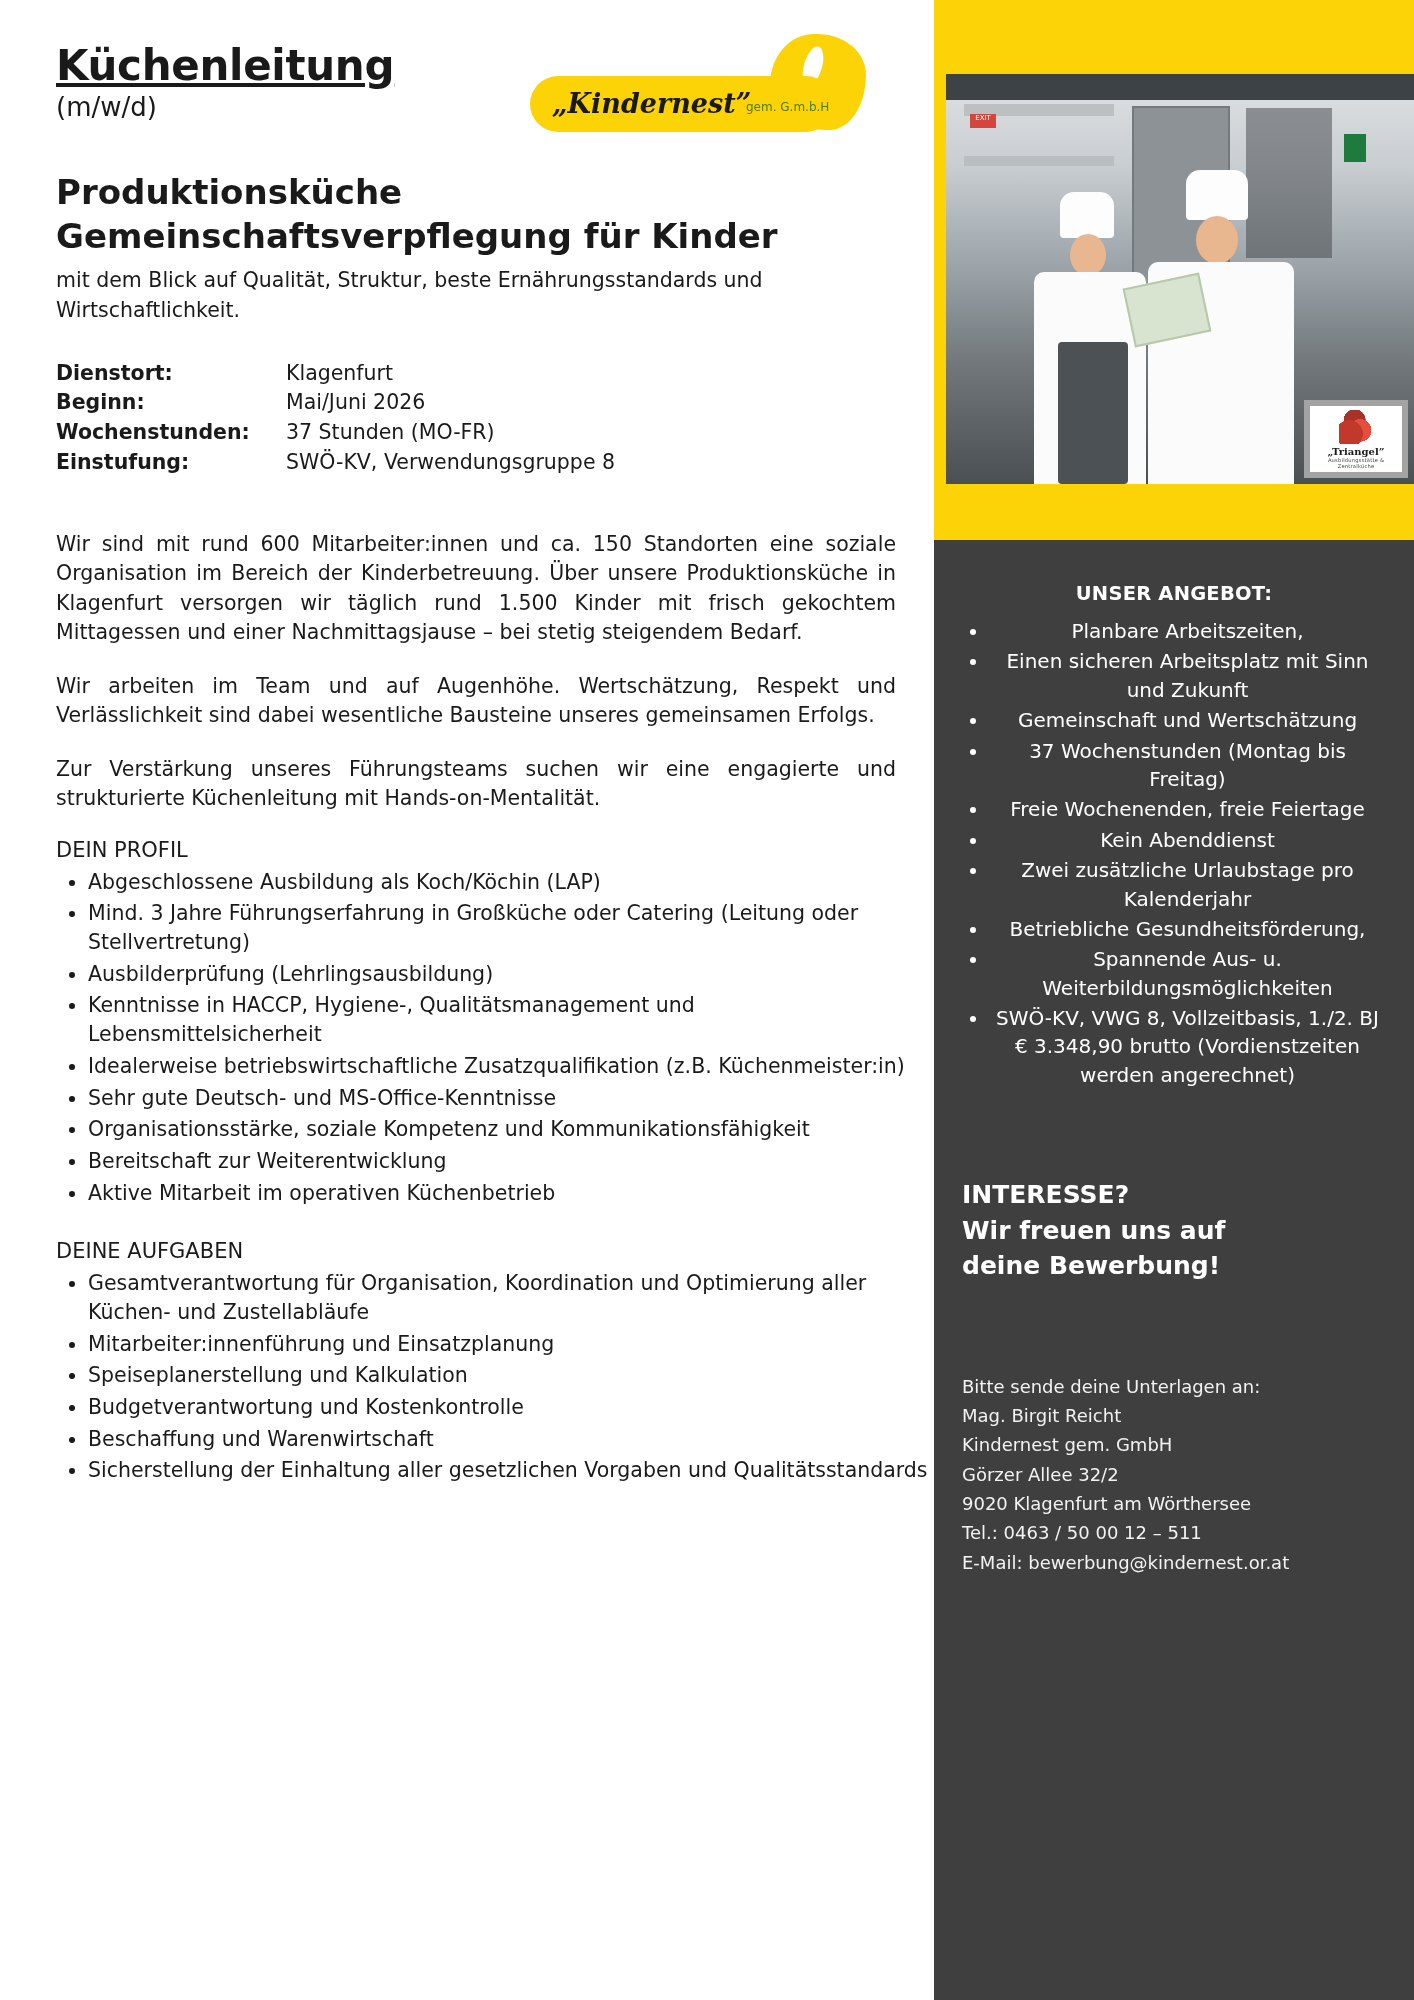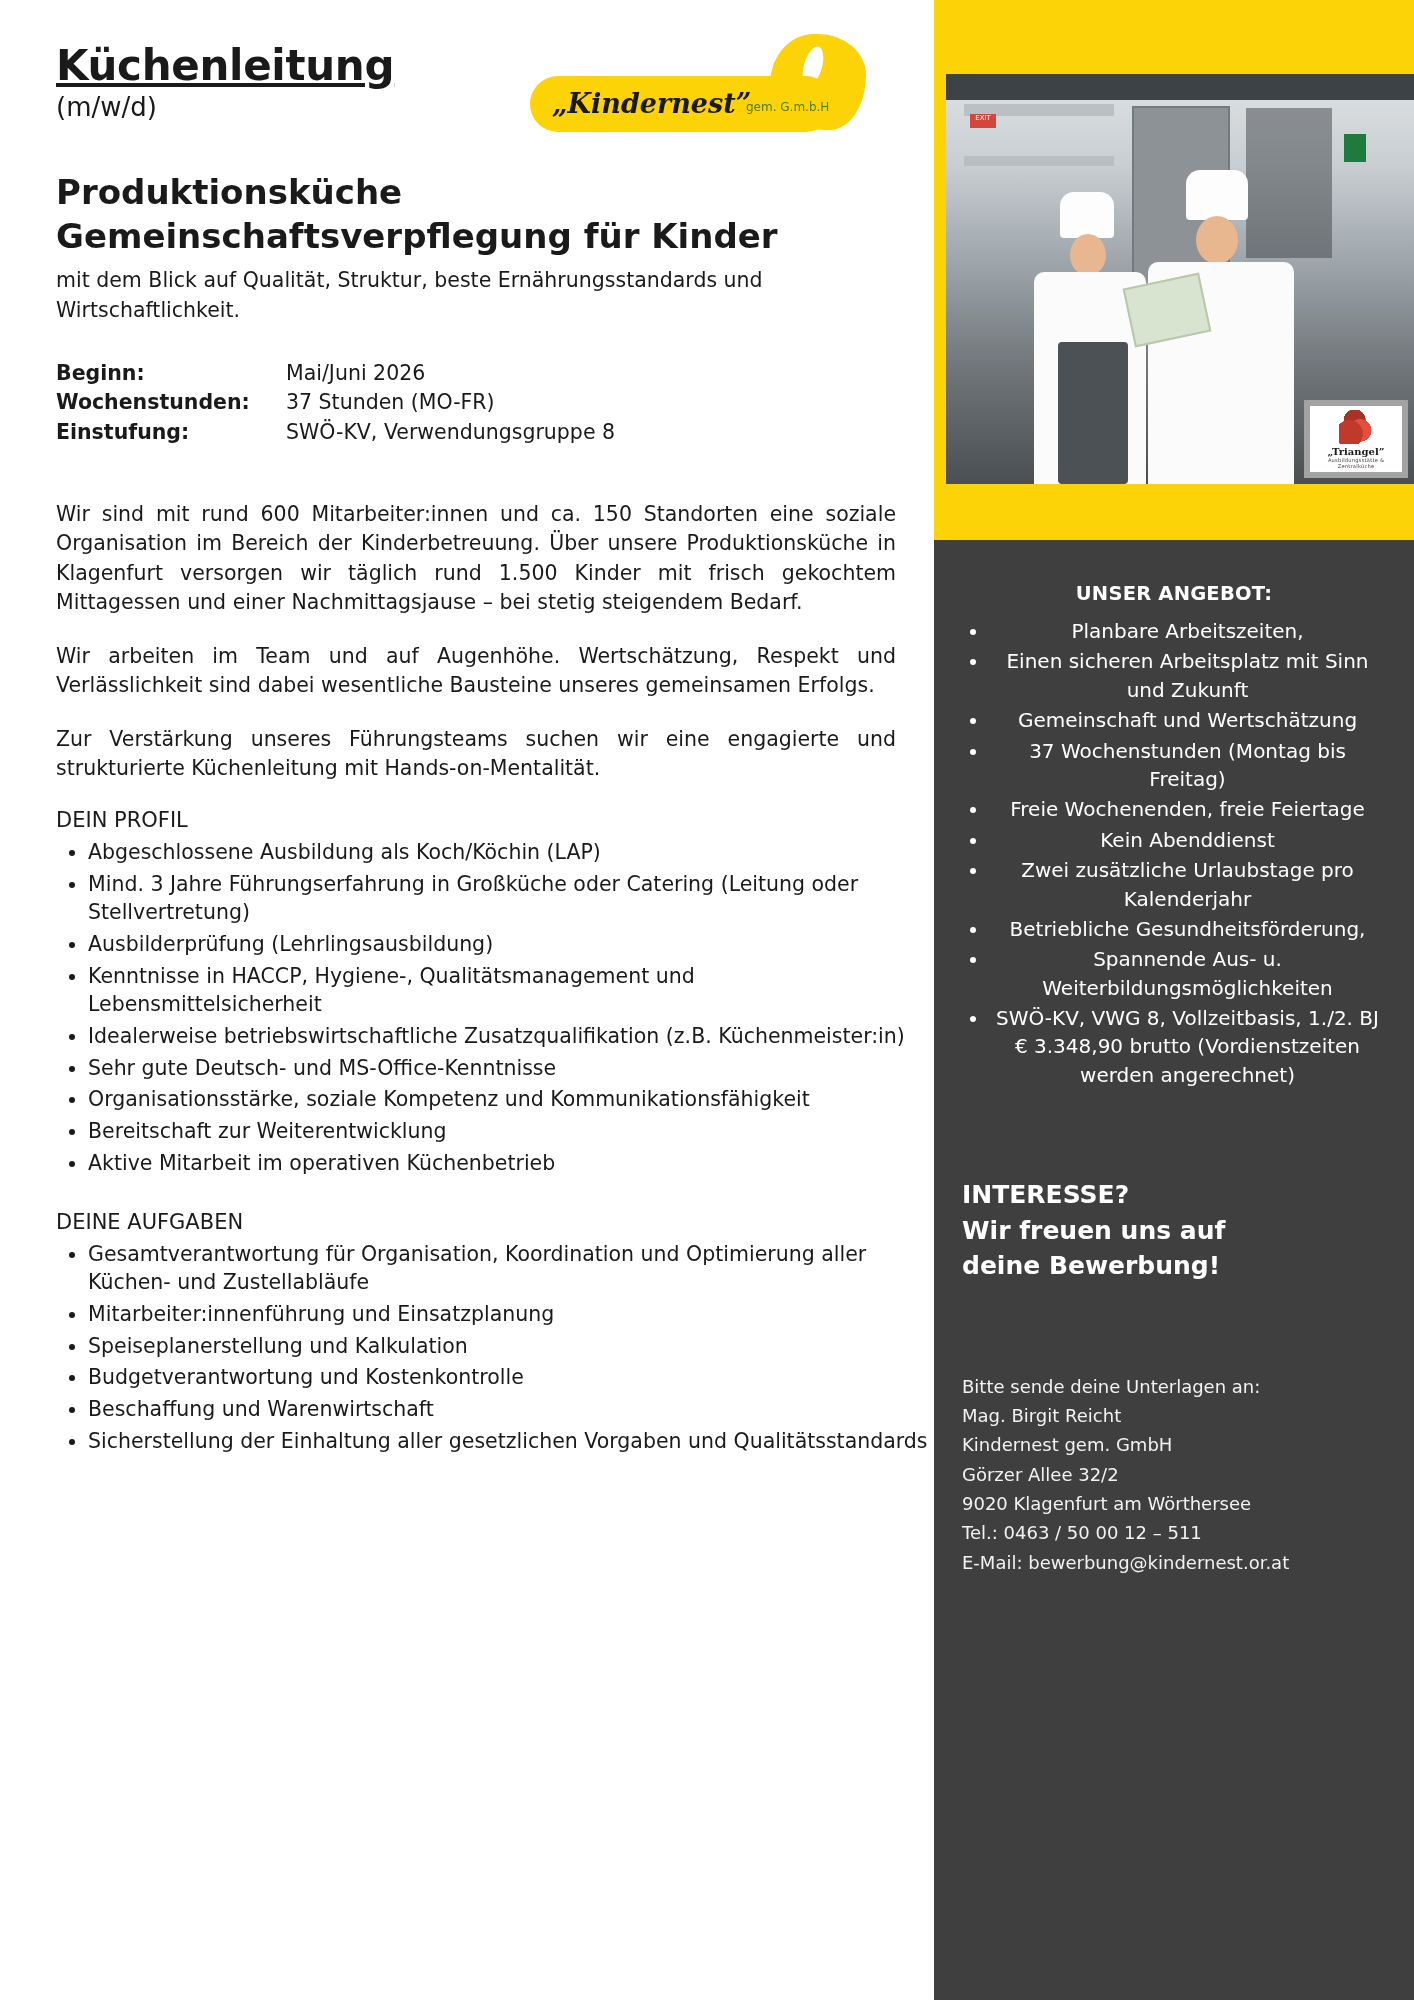--- a/index.html
+++ b/index.html
@@ -401,20 +401,24 @@
     </div>
 
     <div class="subhead">
       <div>Produktionsküche</div>
       <div>Gemeinschaftsverpflegung für Kinder</div>
     </div>
     <p class="lede">mit dem Blick auf Qualität, Struktur, beste Ernährungsstandards und Wirtschaftlichkeit.</p>
 
     <div class="facts">
       <div class="row">
+        <div class="label">Dienstort:</div>
+        <div class="value">Klagenfurt</div>
+      </div>
+      <div class="row">
         <div class="label">Beginn:</div>
         <div class="value">Mai/Juni 2026</div>
       </div>
       <div class="row">
         <div class="label">Wochenstunden:</div>
         <div class="value">37 Stunden (MO-FR)</div>
       </div>
       <div class="row">
         <div class="label">Einstufung:</div>
         <div class="value">SWÖ-KV, Verwendungsgruppe 8</div>

